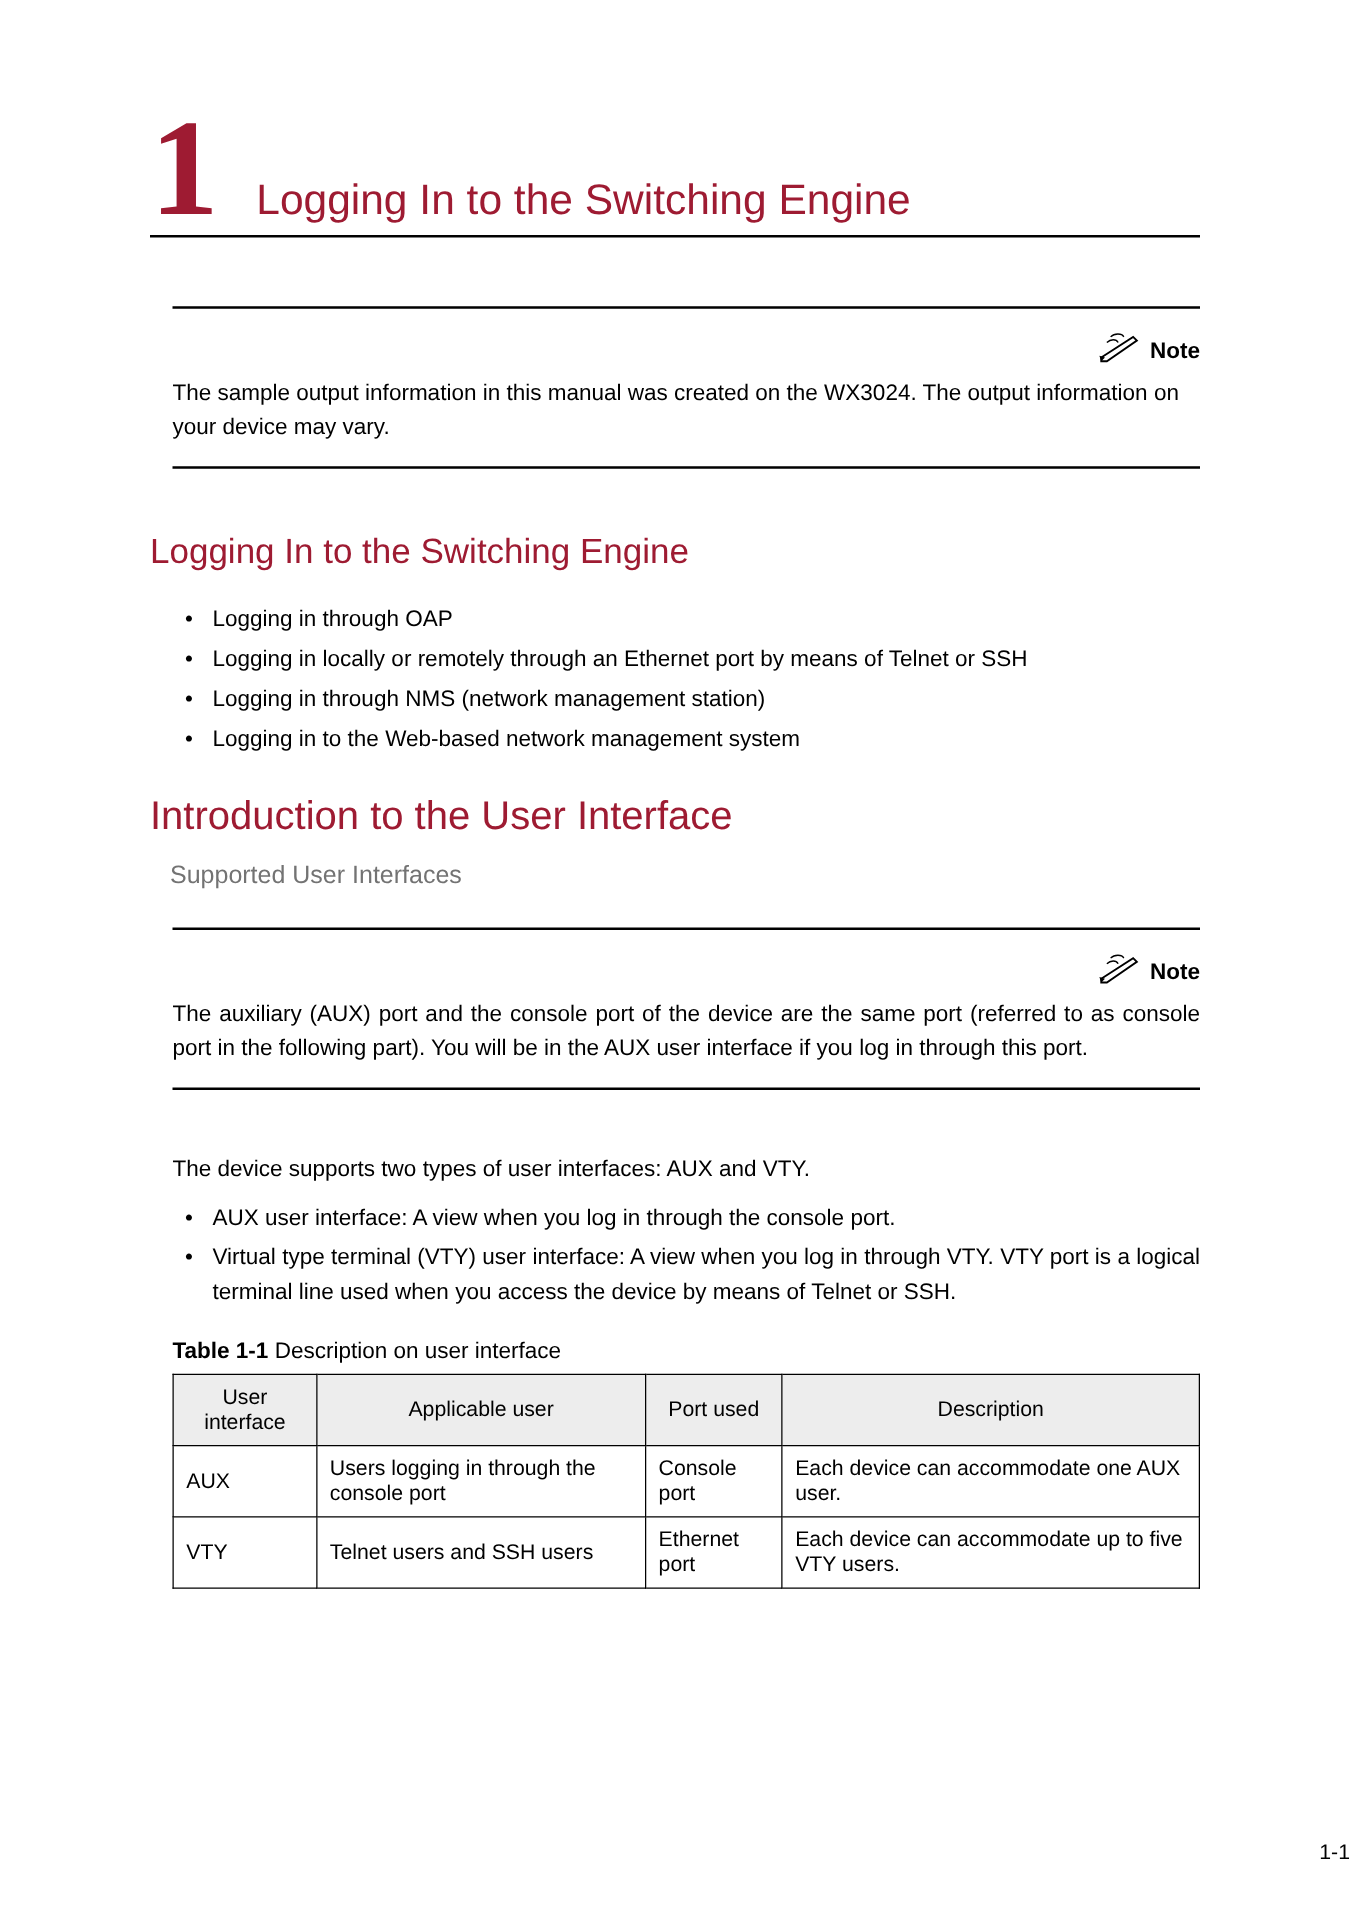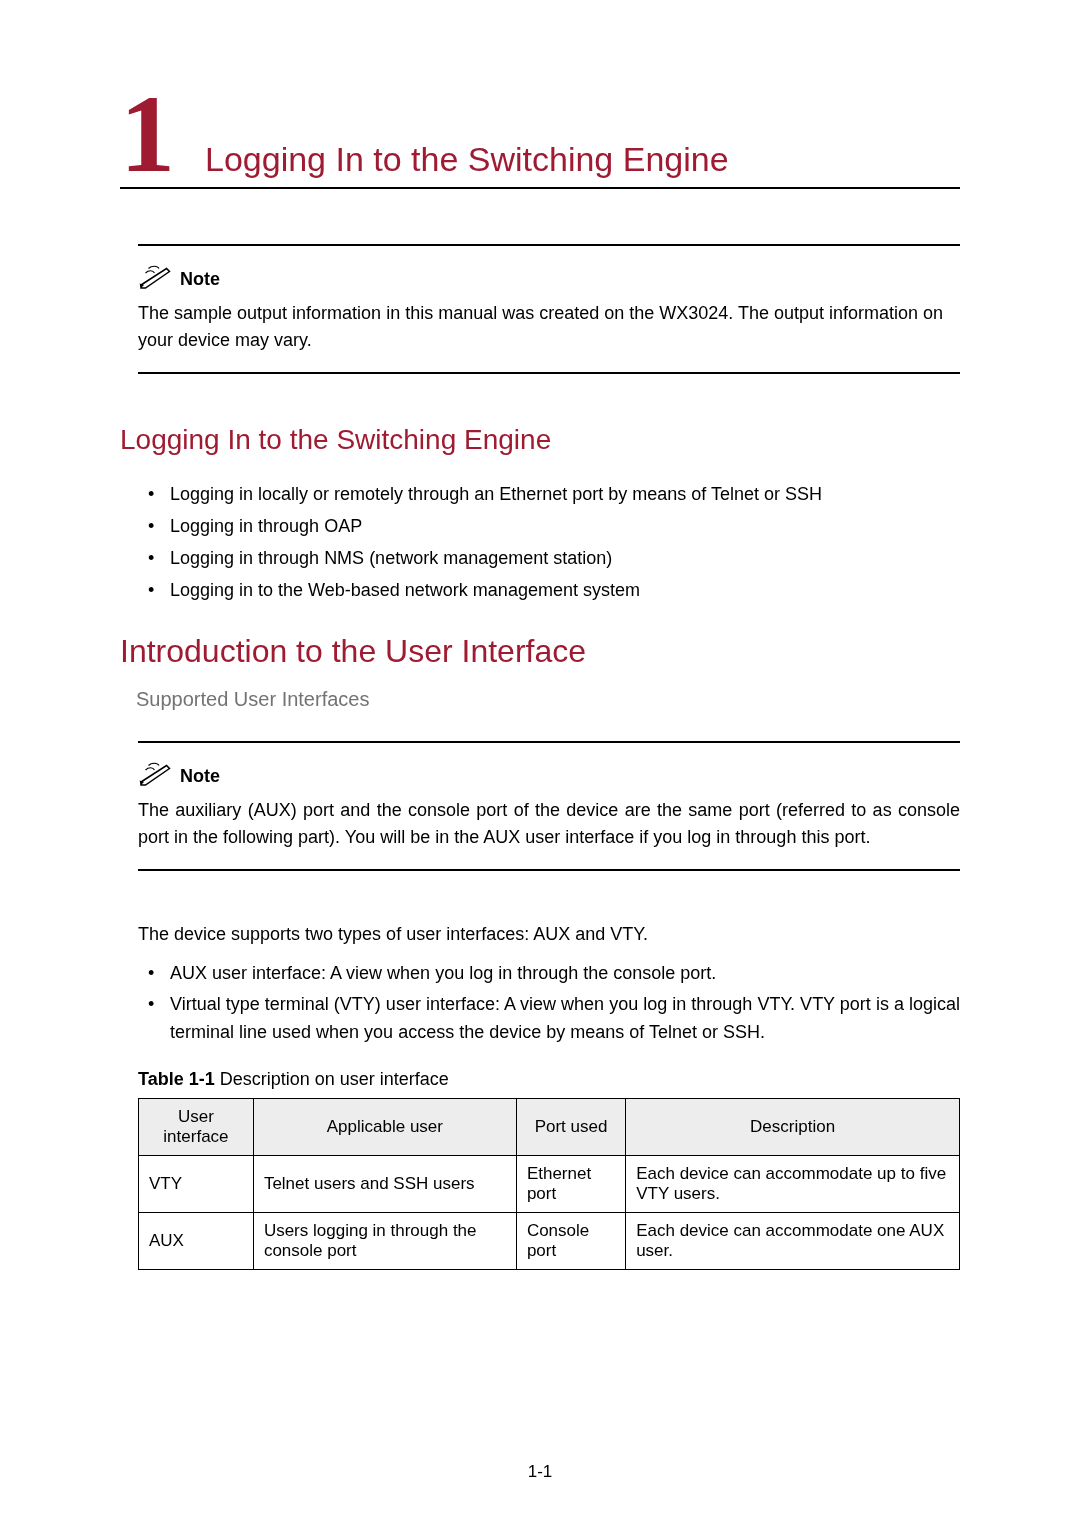--- a/index.html
+++ b/index.html
@@ -41,20 +41,21 @@
   .note-block {
     border-top: 2px solid #000;
     border-bottom: 2px solid #000;
     padding: 16px 0 18px 0;
     margin: 0 0 50px 18px;
   }
   .note-header {
     display: flex;
     align-items: flex-end;
     margin-bottom: 10px;
+    justify-content: flex-end;
   }
   .note-icon {
     width: 36px;
     height: 28px;
     margin-right: 6px;
   }
   .note-label {
     font-weight: bold;
     font-size: 18px;
   }
@@ -123,24 +124,24 @@
     vertical-align: middle;
     text-align: left;
   }
   table.ui-table th {
     background: #ededed;
     font-weight: normal;
     text-align: center;
   }
   .page-num {
     position: absolute;
-    bottom: 45px;
+    bottom: 35px;
     left: 0;
     width: 100%;
-    text-align: center;
+    text-align: right;
     font-size: 17px;
   }
 </style>
 </head>
 <body>
 
 <div class="page">
 
   <div class="chapter-head">
     <div class="chapter-line">
@@ -161,22 +162,22 @@
       </span>
       <span class="note-label">Note</span>
     </div>
     <p class="body-text">The sample output information in this manual was created on the WX3024. The output information on your device may vary.</p>
   </div>
 
   <h2 class="section-h1">Logging In to the Switching Engine</h2>
 
 
   <ul class="bullets">
+    <li>Logging in through OAP</li>
     <li>Logging in locally or remotely through an Ethernet port by means of Telnet or SSH</li>
-    <li>Logging in through OAP</li>
     <li>Logging in through NMS (network management station)</li>
     <li>Logging in to the Web-based network management system</li>
   </ul>
 
   <h2 class="section-h2">Introduction to the User Interface</h2>
 
   <h3 class="section-h3">Supported User Interfaces</h3>
 
   <div class="note-block">
     <div class="note-header">
@@ -209,29 +210,29 @@
     <thead>
       <tr>
         <th>User interface</th>
         <th>Applicable user</th>
         <th>Port used</th>
         <th>Description</th>
       </tr>
     </thead>
     <tbody>
       <tr>
+        <td>AUX</td>
+        <td>Users logging in through the console port</td>
+        <td>Console port</td>
+        <td>Each device can accommodate one AUX user.</td>
+      </tr>
+      <tr>
         <td>VTY</td>
         <td>Telnet users and SSH users</td>
         <td>Ethernet port</td>
         <td>Each device can accommodate up to five VTY users.</td>
       </tr>
-      <tr>
-        <td>AUX</td>
-        <td>Users logging in through the console port</td>
-        <td>Console port</td>
-        <td>Each device can accommodate one AUX user.</td>
-      </tr>
     </tbody>
   </table>
 
   <div class="page-num">1-1</div>
 
 </div>
 
 </body></html>

